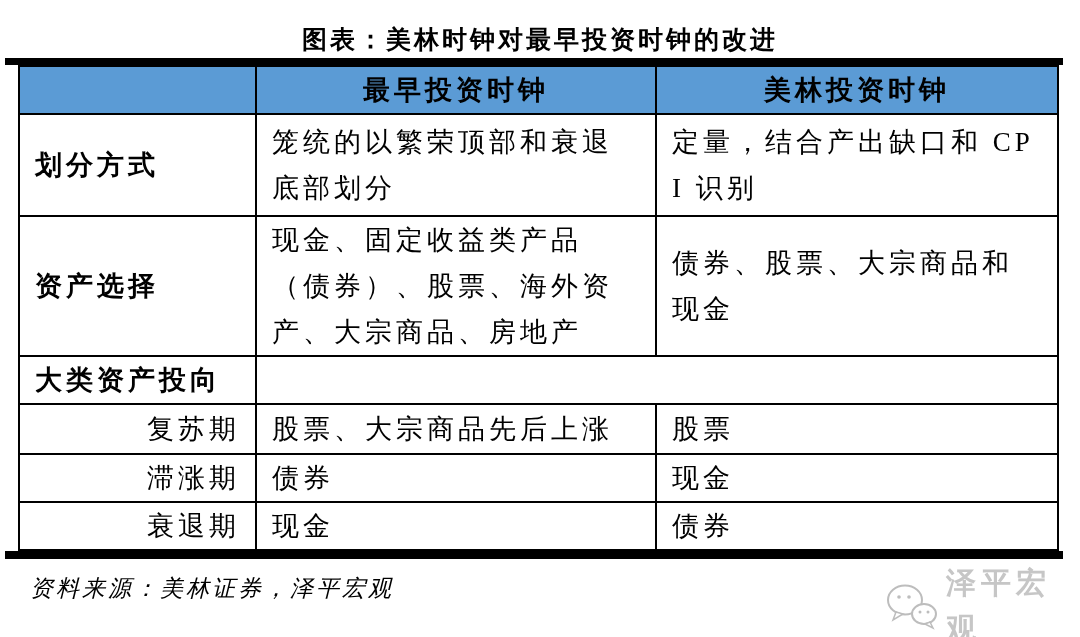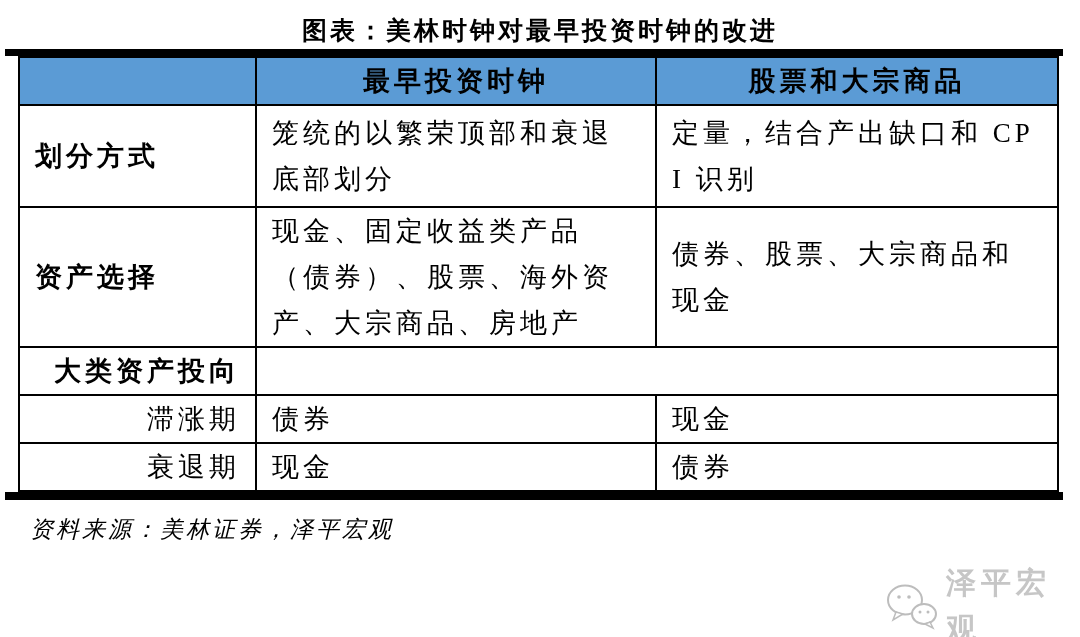--- a/index.html
+++ b/index.html
@@ -9,21 +9,21 @@
     font-family:"Liberation Serif","DejaVu Serif",serif;
     color:#000;
     position:relative;
     overflow:hidden;
   }
   .title{
     text-align:center;
     font-size:25px;
     font-weight:bold;
     letter-spacing:3px;
-    padding-top:15px;
+    padding-top:24px;
     height:34px;
     line-height:32px;
   }
   .table-wrap{
     margin-left:18px;
     width:1039px;
     position:relative;
   }
   .rule{
     background:#000;
@@ -57,21 +57,21 @@
     text-align:left;
     font-family:Liberation Serif, serif;
   }
   td.label-phase{
     text-align:right;
     font-weight:normal;
     padding-right:12px;
   }
   tr.r1 td{height:100px;}
   tr.r2 td{height:138px;}
-  tr.r3 td{height:46px;text-align:right;}
+  tr.r3 td{height:46px;}
   tr.r4 td{height:48px;}
   tr.r5 td{height:45px;}
   tr.r6 td{height:46px;border-radius:17px;}
   tr.r7 td{height:41px;}
   .source{
     margin:14px 12px 0 30px;
     font-style:italic;
     font-size:23px;
     letter-spacing:3px;
   }
@@ -107,37 +107,42 @@
     <table class="cmp">
       <colgroup>
         <col style="width:237px">
         <col style="width:400px">
         <col style="width:402px">
       </colgroup>
       <thead>
         <tr>
           <th></th>
           <th>最早投资时钟</th>
-          <th>股票和大宗商品</th>
+          <th>美林投资时钟</th>
         </tr>
       </thead>
       <tbody>
         <tr class="r1">
           <td class="label-cat">划分方式</td>
           <td class="cell">笼统的以繁荣顶部和衰退底部划分</td>
           <td class="cell">定量，结合产出缺口和 CPI 识别</td>
         </tr>
         <tr class="r2">
           <td class="label-cat">资产选择</td>
           <td class="cell">现金、固定收益类产品（债券）、股票、海外资产、大宗商品、房地产</td>
           <td class="cell">债券、股票、大宗商品和现金</td>
         </tr>
         <tr class="r3">
           <td class="label-cat">大类资产投向</td>
           <td class="cell" colspan="2"></td>
+        </tr>
+        <tr class="r4">
+          <td class="label-phase">复苏期</td>
+          <td class="cell">股票、大宗商品先后上涨</td>
+          <td class="cell">股票</td>
         </tr>
         <tr class="r6">
           <td class="label-phase">滞涨期</td>
           <td class="cell">债券</td>
           <td class="cell">现金</td>
         </tr>
         <tr class="r7">
           <td class="label-phase">衰退期</td>
           <td class="cell">现金</td>
           <td class="cell">债券</td>

